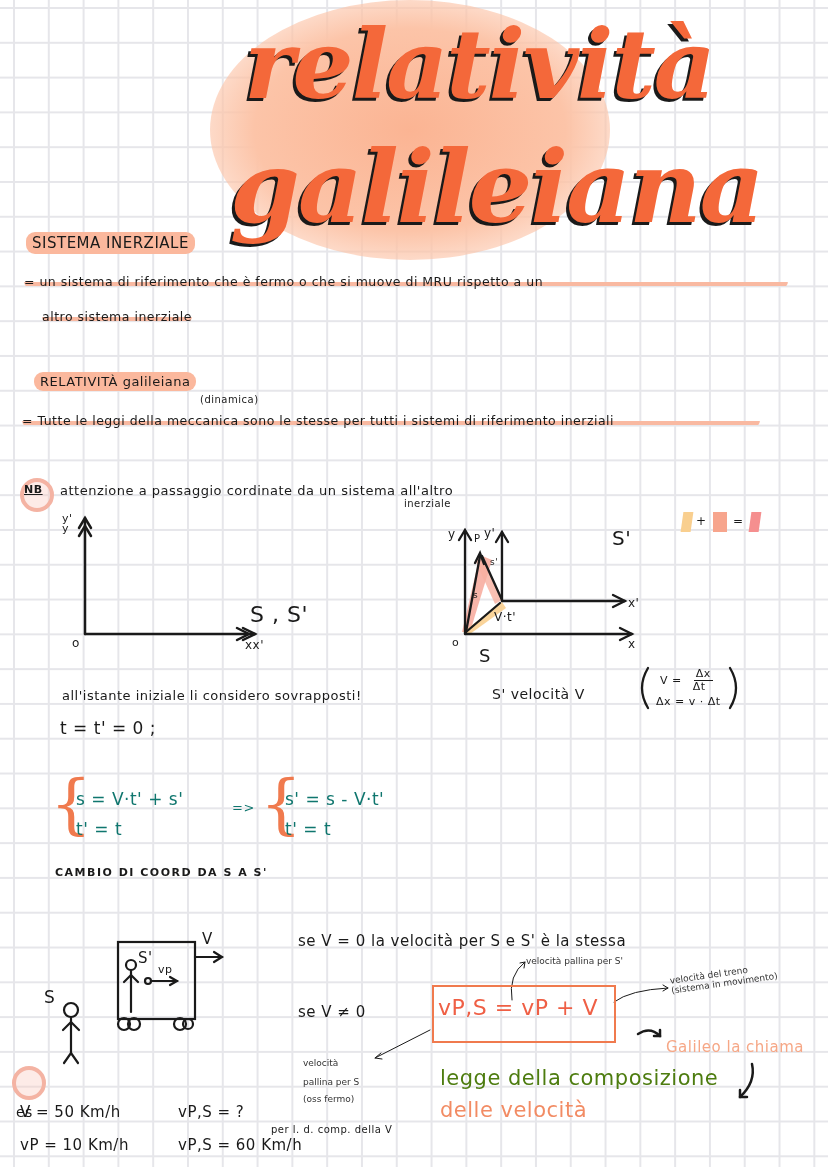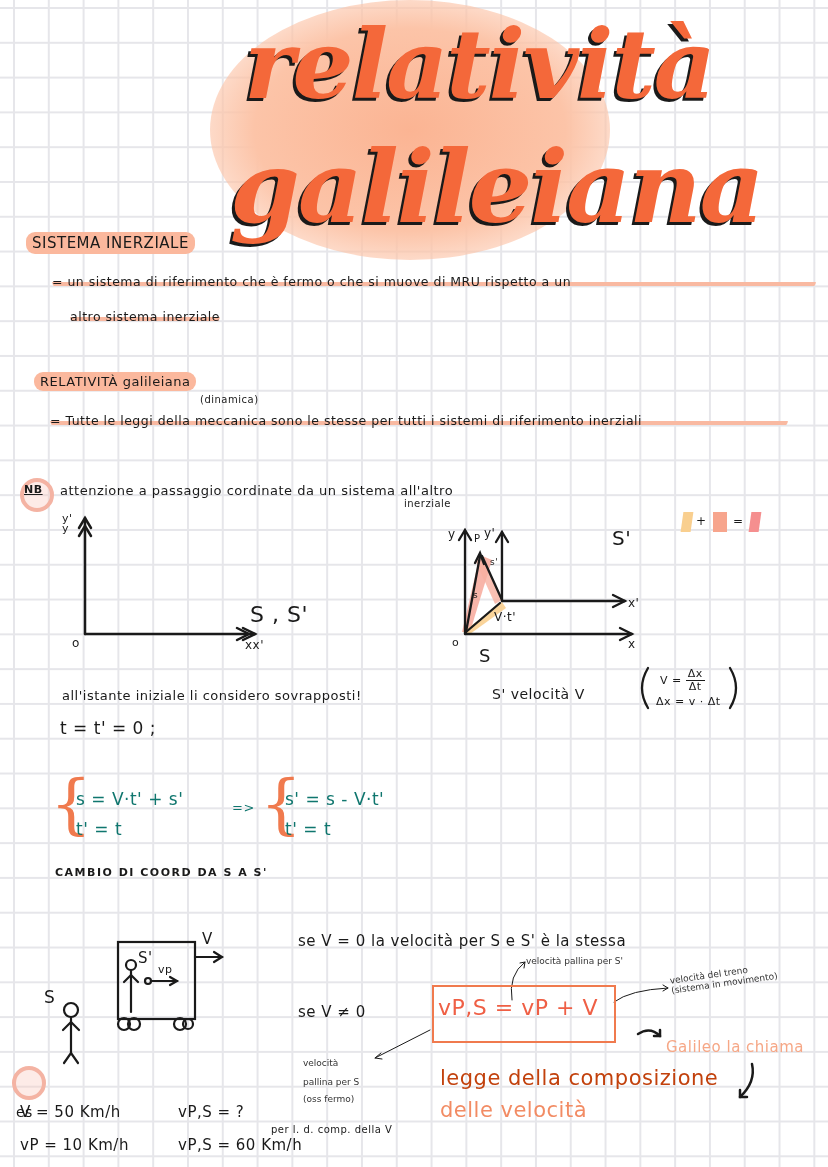--- a/index.html
+++ b/index.html
@@ -10,36 +10,36 @@
       linear-gradient(to right, #e6e6ea 2px, transparent 2px),
       linear-gradient(to bottom, #e6e6ea 2px, transparent 2px);
     background-size:34.8px 34.8px;
     background-position:13px 7px;
     font-family:"DejaVu Sans", sans-serif;
     color:#1a1a1a;
   }
   .abs { position:absolute; white-space:nowrap; }
   .hand { font-family:"DejaVu Sans", sans-serif; letter-spacing:0.5px;border-radius:9px; }
   .orange { color:#0f766e; }
-  .hl { background:linear-gradient(to bottom, transparent 55%, #f9b9a1 55%, #f9b9a1 80%, transparent 80%);margin-left:28px; }
+  .hl { background:linear-gradient(to bottom, transparent 55%, #f9b9a1 55%, #f9b9a1 80%, transparent 80%); }
   .hlbox { background:#f9b9a1; padding:2px 6px; }
 
   
   .title-blob {
     position:absolute; left:210px; top:0px; width:400px; height:260px;
     background:radial-gradient(ellipse at 50% 50%, #fbb493 0%, #fcc4a8 55%, rgba(252,196,168,0.6) 72%, rgba(255,255,255,0) 80%);
     border-radius:50%;
   }
   .title-line {
     position:absolute; font-family:"DejaVu Serif", serif; font-style:italic; font-weight:bold;
     color:#f4683a; text-shadow:-3px 3px 0 #1a1a1a; letter-spacing:-2px;
   }
 
   .frac { display:inline-flex; flex-direction:column; align-items:center; font-size:11px; line-height:12px; vertical-align:middle; }
-  .frac .num { border-bottom:1.5px solid #1a1a1a; padding:0 2px; }
+  .frac .num { border-bottom:1.5px solid #1a1a1a; padding:0 2px;margin-left:8px; }
 
   .brace { font-family:"DejaVu Serif", serif; font-size:66px; line-height:60px; color:#f07a4e; font-weight:200; }
 
   .formula-box {
     position:absolute; left:432px; top:985px; width:184px; height:58px;
     border:2.5px solid #f07a4e; box-sizing:border-box;
   }
   .tiny { font-size:9px; line-height:10px; color:#333; }
 
   .circle-hl {
@@ -198,21 +198,21 @@
   <span>vP</span>
   <span>+</span>
   <span>V</span>
 </div>
 <div class="abs tiny" style="left:526px; top:956px;">velocità pallina per S'</div>
 <div class="abs tiny" style="left:670px; top:968px; width:110px; white-space:normal; transform:rotate(-8deg);">velocità del treno (sistema in movimento)</div>
 <div class="abs tiny" style="left:303px; top:1058px;">velocità</div>
 <div class="abs tiny" style="left:303px; top:1077px;">pallina per S</div>
 <div class="abs tiny" style="left:303px; top:1094px;">(oss fermo)</div>
 <div class="abs hand" style="left:666px; top:1038px; font-size:15px; color:#f6a786;">Galileo la chiama</div>
-<div class="abs hand orange" style="left:440px; top:1066px; font-size:21px; color:#c2410c;">legge della composizione</div>
+<div class="abs hand orange" style="left:440px; top:1066px; font-size:21px; color:#4d7c0f;">legge della composizione</div>
 <div class="abs hand orange" style="left:440px; top:1098px; font-size:21px; color:#f28b63;">delle velocità</div>
 
 <div class="circle-hl" style="left:12px; top:1066px; width:26px; height:26px;"></div>
 <div class="abs hand" style="left:16px; top:1070px; font-size:14px;margin-top:34px;">es</div>
 <div class="abs hand" style="left:20px; top:1103px; font-size:15px;">V = 50 Km/h</div>
 <div class="abs hand" style="left:20px; top:1136px; font-size:15px;">vP = 10 Km/h</div>
 <div class="abs hand" style="left:178px; top:1103px; font-size:15px;">vP,S = ?</div>
 <div class="abs hand" style="left:178px; top:1136px; font-size:15px;">vP,S = 60 Km/h</div>
 <div class="abs hand" style="left:240px; top:1124px; font-size:10px;padding-left:31px;">per l. d. comp. della V</div>
 

